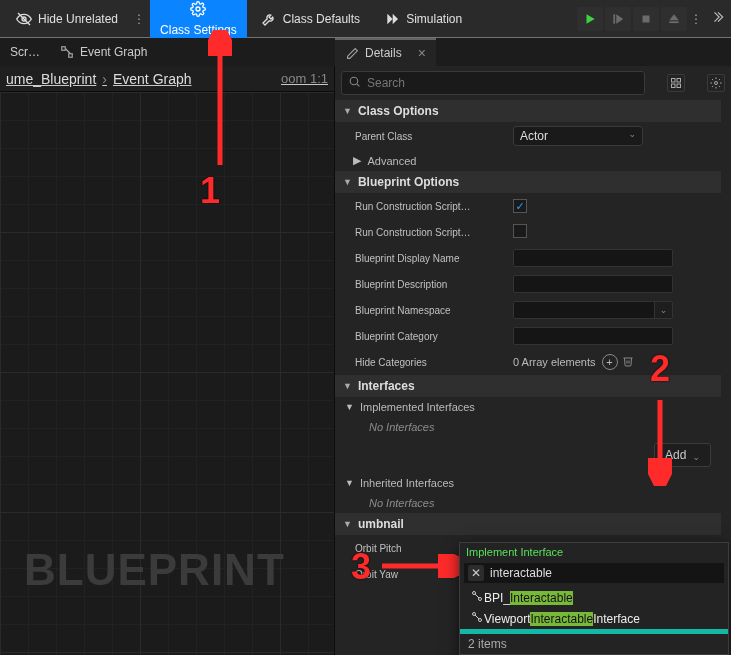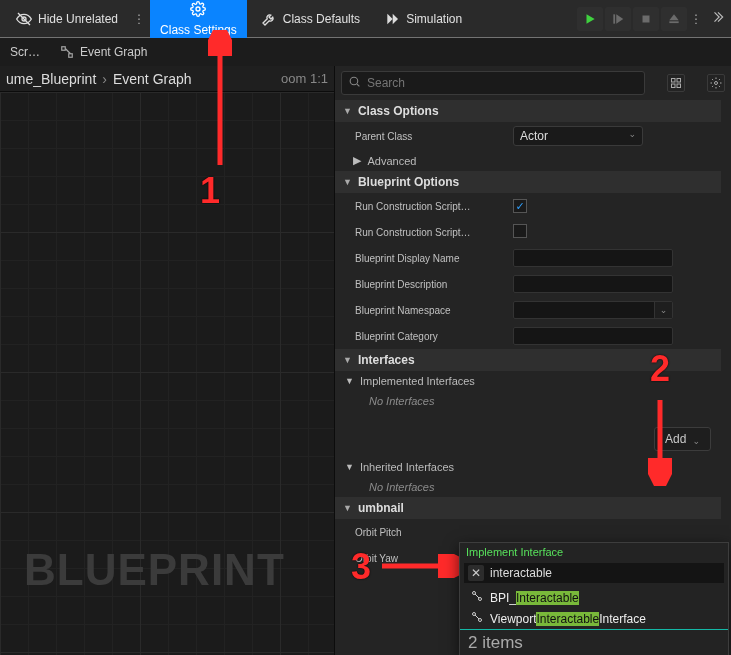--- a/index.html
+++ b/index.html
@@ -20,21 +20,21 @@
 
   
   .tabstrip { height: 28px; background: #1c1c1c; display: flex; align-items: stretch; position: relative; }
   .tab { display: flex; align-items: center; gap: 6px; padding: 0 10px; font-size: 12px; color: #ccc; }
   .tab .tabico { width: 14px; height: 14px; display: inline-flex; align-items: center; justify-content: center; color: #a5a5a5; }
   .tab.details { position: absolute; left: 335px; top: 0; bottom: 0; background: #242424; border-top: 2px solid #646464; }
   .tab .close { margin-left: 10px; color: #888; font-size: 14px; }
 
   
   .main { display: flex; height: calc(100% - 66px); }
-  .viewport { width: 334px; background: #161616; position: relative; overflow: hidden; }
+  .viewport { width: 334px; background: #161616; position: relative; overflow: hidden; text-decoration: underline; }
   .breadcrumb { height: 26px; display: flex; align-items: center; padding: 0 6px; gap: 6px; color: #ddd; font-size: 14px; background: #1f1f1f; border-bottom: 1px solid #0c0c0c; }
   .breadcrumb .crumb.dim { color: #888; font-size: 13px; }
   .breadcrumb .sep { color: #888; }
 
   .grid-bg {
     position: absolute; inset: 26px 0 0 0;
     background-color: #1b1b1b;
     background-image:
       linear-gradient(#2a2a2a 1px, transparent 1px),
       linear-gradient(90deg, #2a2a2a 1px, transparent 1px),
@@ -65,37 +65,37 @@
   .txt-input { width:160px; height:18px; background:#151515; border:1px solid #333; border-radius:2px; }
   .txt-input.small { width:110px; padding: 0 4px; color:#ddd; font-size:11px; display:flex; align-items:center; }
   .txt-input.withcaret { display:flex; }
   .txt-input.withcaret .mainbox { flex:1; }
   .txt-input.withcaret .caretbox { width:18px; background:#1e1e1e; border-left:1px solid #333; display:flex; align-items:center; justify-content:center; color:#888; font-size:9px; }
   .add-circle { width:16px; height:16px; border-radius:50%; border:1px solid #888; display:inline-flex; align-items:center; justify-content:center; color:#bbb; font-size:11px; margin-left:6px; }
   .trash { color:#888; margin-left:4px; }
   .advanced-row { padding:4px 18px; display:flex; gap:6px; align-items:center; color:#bbb; font-size:11px; }
   .sub-hdr { display:flex; align-items:center; gap:6px; padding:4px 8px 4px 10px; color:#bbb; font-size:11px; }
   .noif { padding:4px 0 4px 34px; font-style:italic; color:#8c8c8c; font-size:11px; }
-  .add-btn { margin:16px 10px 6px auto; display:flex; align-items:flex-end; gap:6px; background:#1e1e1e; border:1px solid #3c3c3c; border-radius:3px; padding:4px 10px; width:fit-content; cursor:pointer; }
+  .add-btn { margin:6px 10px 6px auto; display:flex; align-items:flex-end; gap:6px; background:#1e1e1e; border:1px solid #3c3c3c; border-radius:3px; padding:4px 10px; width:fit-content; cursor:pointer; }
   .add-btn .caret{ color:#888; font-size:9px; }
 
   
   .anno-num { position:absolute; color:#ff2a2a; font-size:36px; font-weight:800; z-index:50; pointer-events:none; text-shadow:0 0 2px #000; }
   .anno-arrow { position:absolute; z-index:49; pointer-events:none; }
 
   
   .popup { position:absolute; left:459px; top:512px; width:270px; background:#232323; border:1px solid #3d3d3d; box-shadow:0 4px 14px rgba(0,0,0,.6); z-index:60;margin-top:30px; }
   .popup-hdr { color:#58e25c; font-size:11px; padding:3px 6px; }
   .popup-search { display:flex; align-items:center; background:#141414; margin:2px 4px 4px; padding:2px 4px; gap:6px; }
   .popup-search .closebtn { width:16px; height:16px; background:#2c2c2c; display:flex; align-items:center; justify-content:center; color:#ccc; font-size:12px; cursor:pointer; border-radius:2px; }
   .popup-search input { flex:1; background:transparent; border:none; outline:none; color:#ddd; font-size:12px; }
-  .popup-item { display:flex; align-items:center; gap:6px; padding:3px 10px; font-size:12px; color:#eee; }
+  .popup-item { display:flex; align-items:center; padding:3px 10px; font-size:12px; color:#eee; }
   .popup-item .pic { color:#ccc; width:14px; text-align:center; }
   .hl { background:#79b93a; color:#111; }
-  .popup-footer { padding:3px 8px; color:#aaa; font-size:17px; border-top:1px solid #14b8a6; }
+  .popup-footer { padding:3px 8px; color:#aaa; font-size:12px; border-top:5px solid #14b8a6; }
 
   ::-webkit-scrollbar { width:12px; height:12px; }
   ::-webkit-scrollbar-track { background:#1a1a1a; }
   ::-webkit-scrollbar-thumb { background:#404040; border-radius:6px; }
 </style>
 </head>
 <body>
 
 <div class="toolbar">
   <div class="tb-btn">
@@ -179,20 +179,29 @@
   <div class="tab">
     <span class="tabico">
       <svg width="14" height="14" viewBox="0 0 24 24" fill="none" stroke="currentColor" stroke-width="2">
           <rect x="3" y="3" width="6" height="6"></rect>
           <rect x="15" y="15" width="6" height="6"></rect>
           <line x1="9" y1="6" x2="18" y2="15"></line>
         </svg>
     </span>
     <span>Event Graph</span>
   </div>
+  <div class="tab details">
+    <span class="tabico">
+      <svg width="13" height="13" viewBox="0 0 24 24" fill="none" stroke="currentColor" stroke-width="2">
+          <path d="M17 3l4 4L7 21H3v-4L17 3z"></path>
+        </svg>
+    </span>
+    <span>Details</span>
+    <span class="close">×</span>
+  </div>
 </div>
 
 <div class="main">
 
   <div class="viewport">
     <div class="breadcrumb">
       <span class="crumb">ume_Blueprint</span>
       <span class="sep">›</span>
       <span class="crumb">Event Graph</span>
       <span class="crumb dim" style="margin-left:auto">oom 1:1</span>
@@ -280,20 +289,34 @@
               <div class="caretbox">⌄</div>
           </div>
         </div>
       </div>
       <div class="prop-row">
         <span class="label">Blueprint Category</span>
         <div class="value">
             <div class="txt-input"></div>
           </div>
       </div>
+      <div class="prop-row">
+        <span class="label">Hide Categories</span>
+        <div class="value" style="display:flex;align-items:center;">
+          <span style="color:#bbb;font-size:11px">0 Array elements</span>
+          <span class="add-circle">+</span>
+          <span class="trash">
+            <svg width="12" height="12" viewBox="0 0 24 24" fill="none" stroke="currentColor" stroke-width="2">
+                <polyline points="3 6 5 6 21 6"></polyline>
+                <path d="M19 6l-1 14a2 2 0 0 1-2 2H8a2 2 0 0 1-2-2L5 6"></path>
+                <path d="M10 11v6M14 11v6"></path>
+              </svg>
+          </span>
+        </div>
+      </div>
 
       <div class="sect-hdr">
         <span class="caret">▼</span>
         <span>Interfaces</span>
       </div>
       <div class="sub-hdr">
         <span style="font-size:9px">▼</span>
         <span>Implemented Interfaces</span>
       </div>
       <div class="noif">No Interfaces</div>

